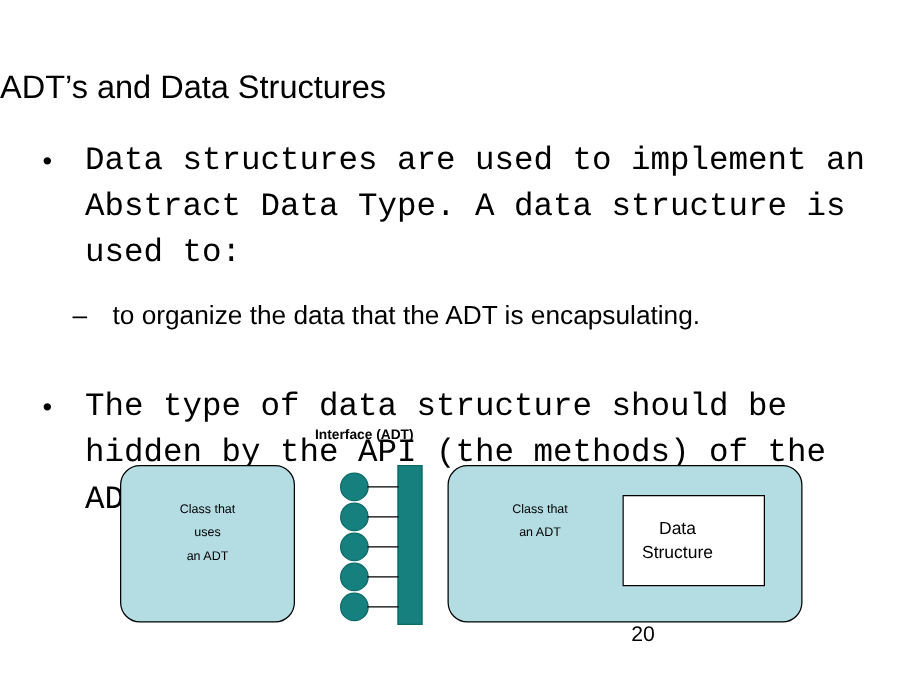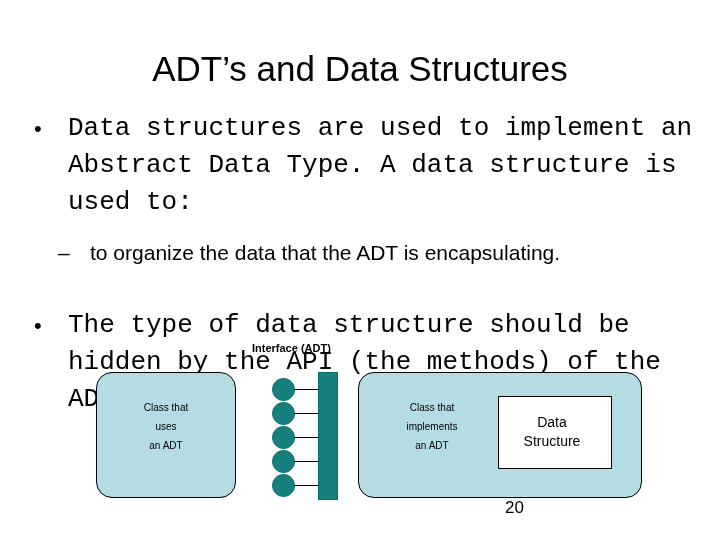--- a/index.html
+++ b/index.html
@@ -16,22 +16,21 @@
     font-family: "Liberation Sans", sans-serif;
     color: #000000;
   }
 
   
   #slide-title {
     position: absolute;
     left: 0;
     top: 48px;
     width: 720px;
-    text-align: center;
-    font-size: 35px;
+    font-size: 26px;
     line-height: 42px;
     font-weight: normal;
     letter-spacing: 0px;
     white-space: nowrap;
   }
 
   
   .bullet-l1 {
     position: absolute;
     left: 34px;
@@ -132,21 +131,21 @@
     left: 498px;
     top: 396px;
     width: 114px;
     height: 73px;
     background: #ffffff;
     border: 1px solid #000000;
     box-sizing: border-box;
   }
   #label-ds {
     position: absolute;
-    left: 496px;
+    left: 486px;
     top: 413px;
     width: 112px;
     text-align: center;
     font-size: 14px;
     line-height: 19px;
   }
 
   
   #iface-bar {
     position: absolute;
@@ -221,21 +220,20 @@
     <div class="rbox" id="box-client"></div>
     <div class="rbox-label" id="label-client">
       <div>Class that</div>
       <div>uses</div>
       <div>an ADT</div>
     </div>
 
     <div class="rbox" id="box-impl"></div>
     <div class="rbox-label" id="label-impl">
       <div>Class that</div>
-      <div>implements</div>
       <div>an ADT</div>
     </div>
 
     <div id="box-ds"></div>
     <div id="label-ds">
       <div>Data</div>
       <div>Structure</div>
     </div>
 
     <div id="iface-bar"></div>

